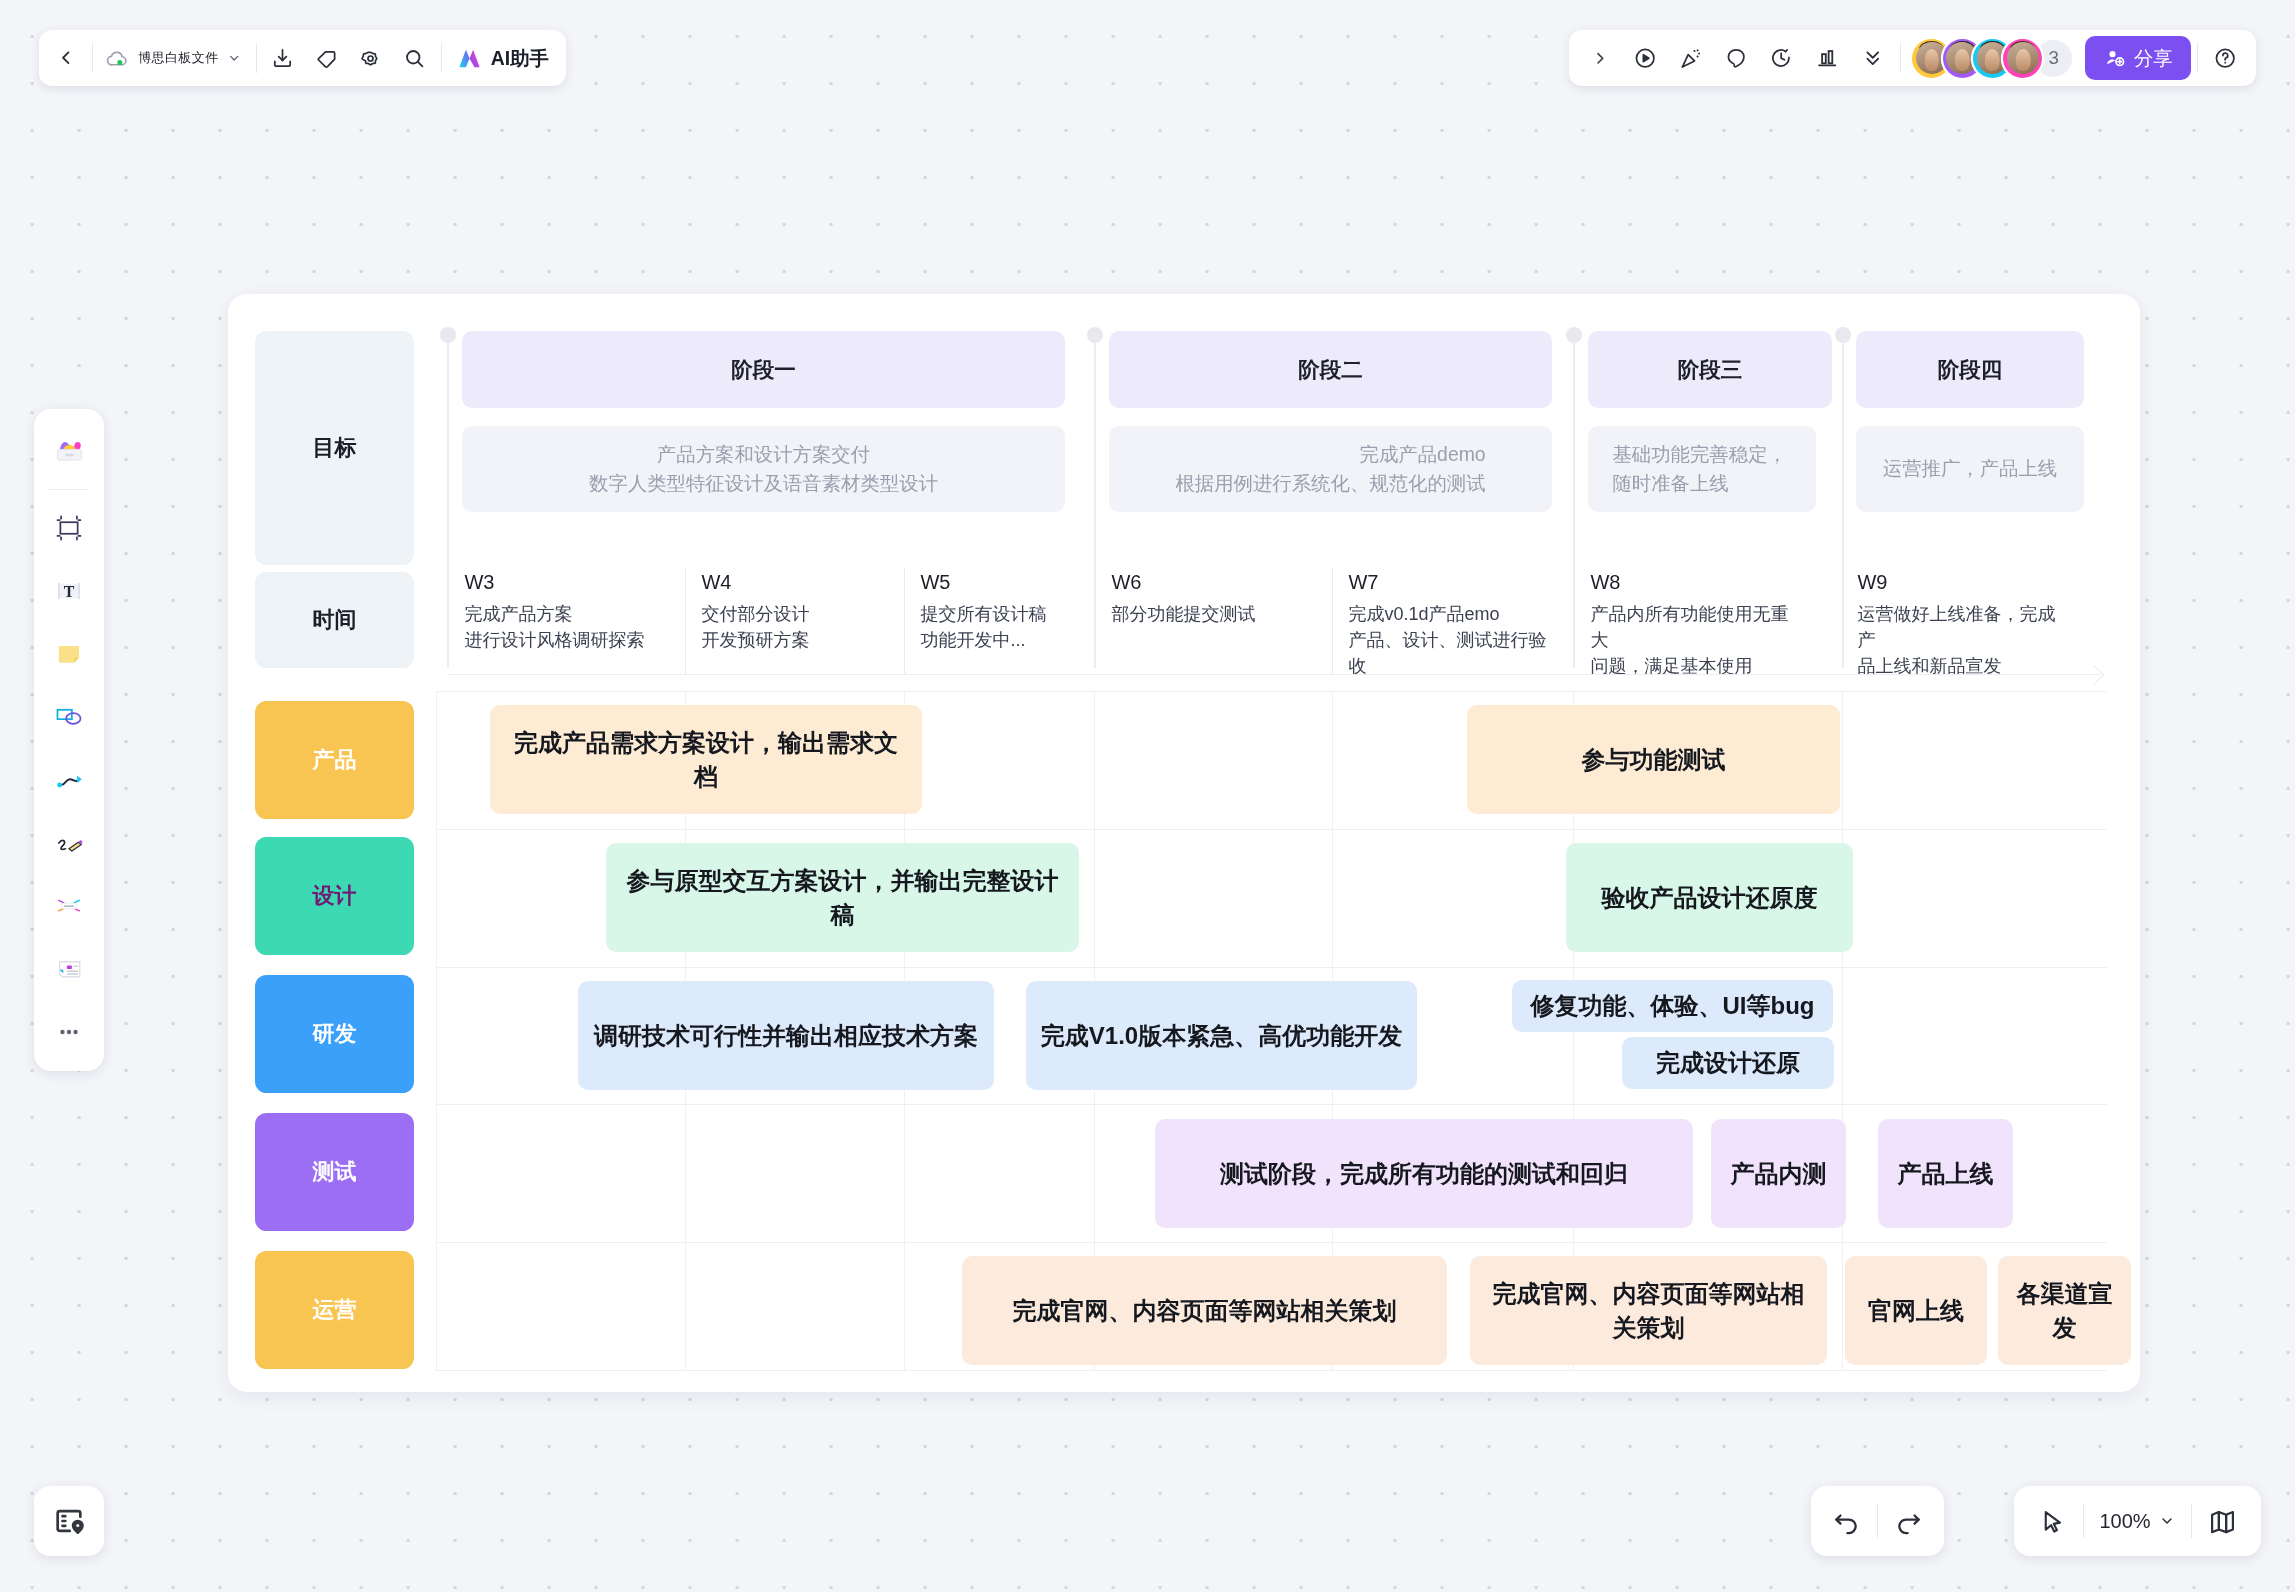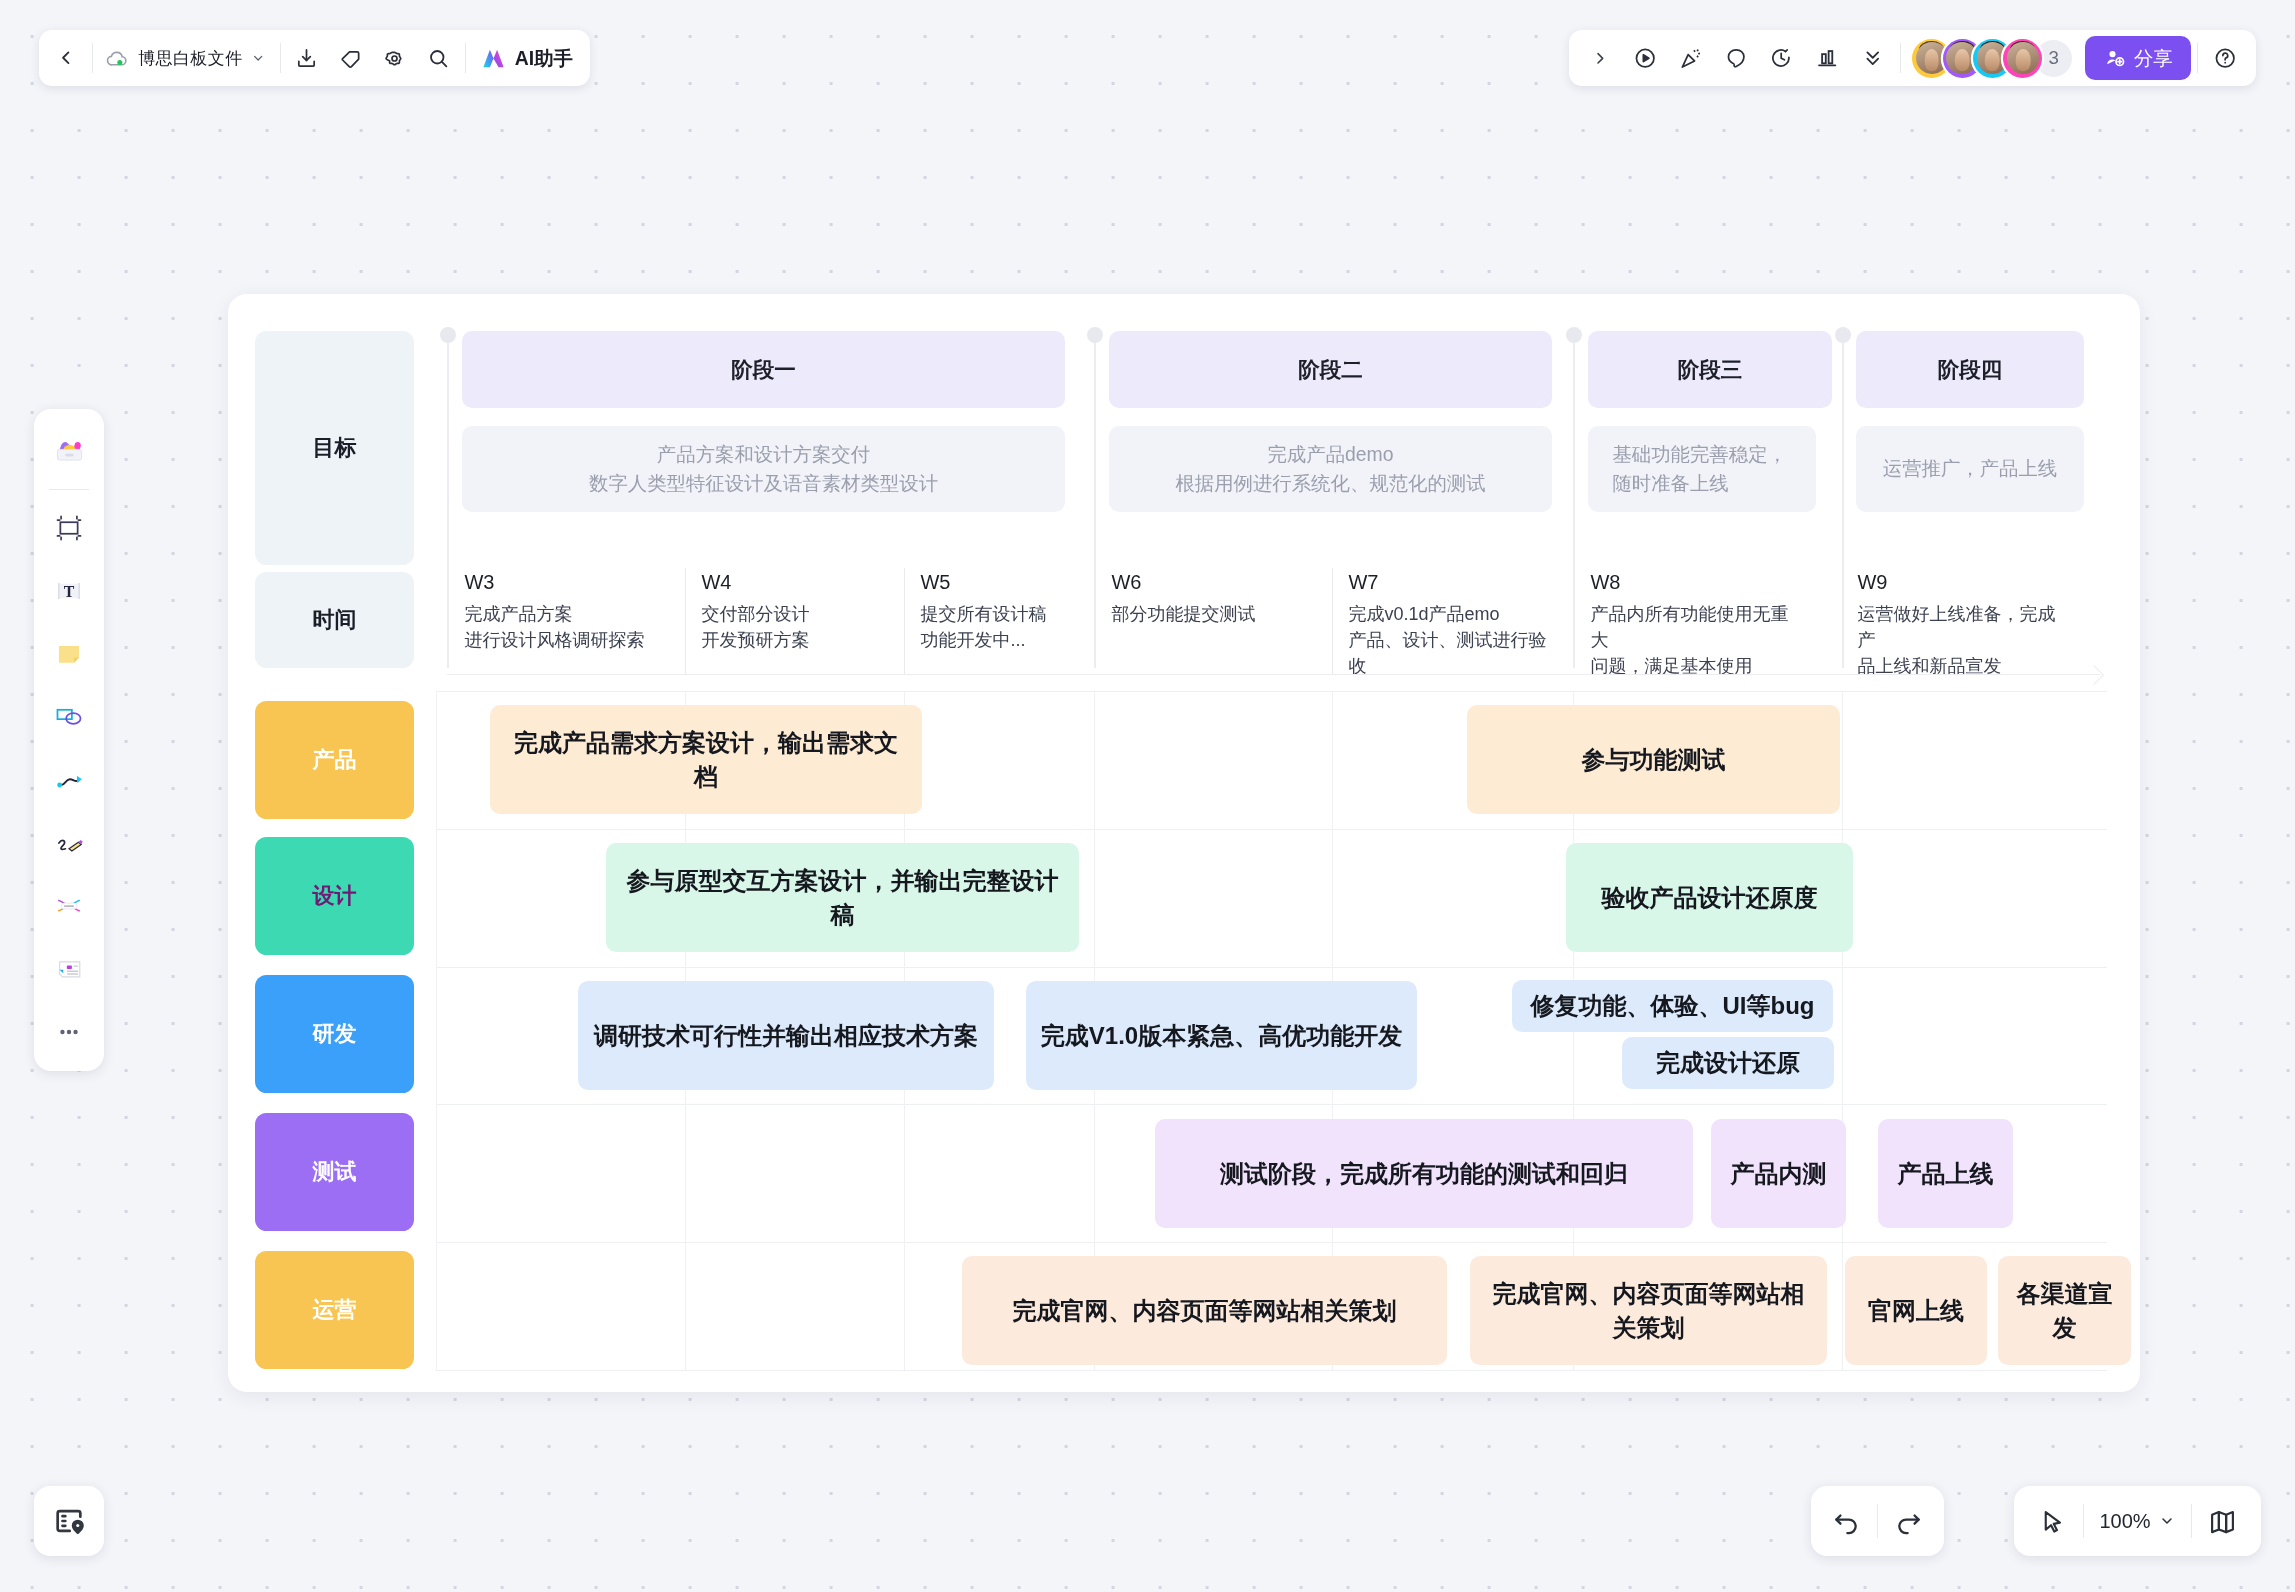--- a/index.html
+++ b/index.html
@@ -27,21 +27,21 @@
   }
   .tb-btn{
     width:44px; height:44px; display:flex; align-items:center; justify-content:center;
     border-radius:8.6px; cursor:pointer; color:#2b2f3a;
   }
   .tb-sep{ width:0.7px; height:30px; background:#e7e8ee; margin:0 4.3px; }
   #doc-title-wrap{
     display:flex; align-items:center; gap:8.6px; padding:0 10px 0 8.6px;
     height:44px; border-radius:8.6px; cursor:pointer;
   }
-  #doc-title{ font-size:17px; color:#1b1e28; letter-spacing:0.4px; }
+  #doc-title{ font-size:13px; color:#1b1e28; letter-spacing:0.4px; }
   #ai-btn{
     display:flex; align-items:center; gap:7.2px;
     height:44px; padding:0 13px 0 8.6px; border-radius:9.3px; cursor:pointer;
   }
   #ai-label{ font-size:19.4px; font-weight:bold; color:#1b1e28; }
   
   #topbar-right{
     position:absolute; right:39px; top:30px; height:56px;
     display:flex; align-items:center; gap:1.4px;
     background:#fff; border-radius:13px;
@@ -509,21 +509,21 @@
     </div>
     <div class="phase-desc ctr" style="left:207px;top:105px;width:603px;height:86px;">
       <span style="white-space:pre-line;">产品方案和设计方案交付
 数字人类型特征设计及语音素材类型设计</span>
     </div>
 
     <div class="phase-head" style="left:854px;top:10px;width:443px;height:77px;">
       <span>阶段二</span>
     </div>
     <div class="phase-desc ctr" style="left:854px;top:105px;width:443px;height:86px;">
-      <span style="white-space:pre-line;">完成产品demo
+      <span style="white-space:pre-line;text-align:right;">完成产品demo
 根据用例进行系统化、规范化的测试</span>
     </div>
 
     <div class="phase-head" style="left:1333px;top:10px;width:244px;height:77px;">
       <span>阶段三</span>
     </div>
     <div class="phase-desc" style="left:1333px;top:105px;width:228px;height:86px;">
       <span style="white-space:pre-line;">基础功能完善稳定，
 随时准备上线</span>
     </div>

